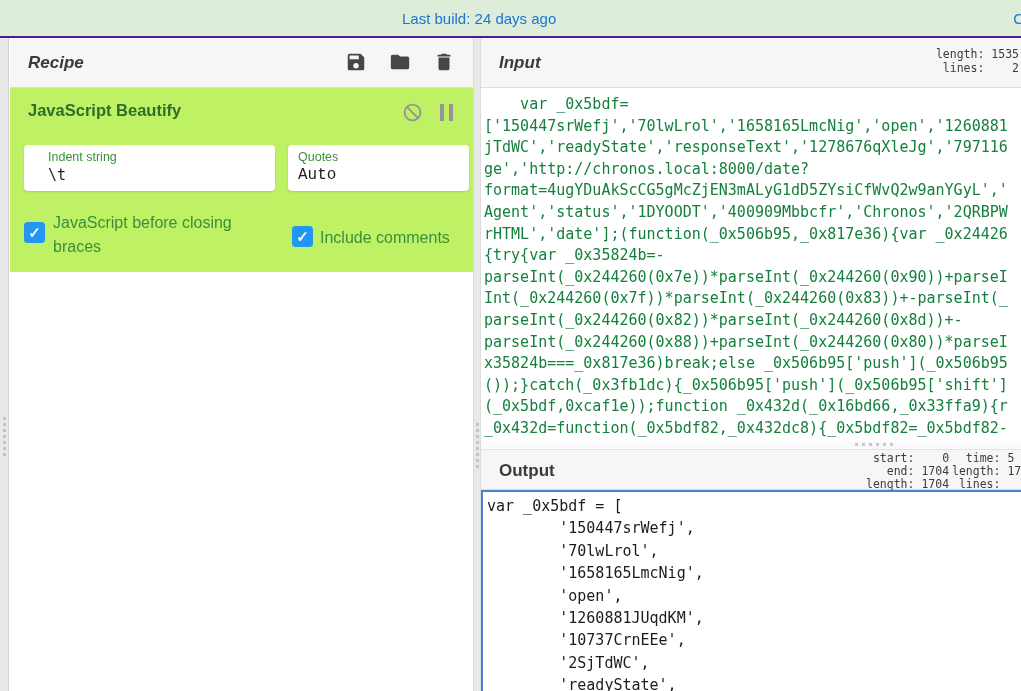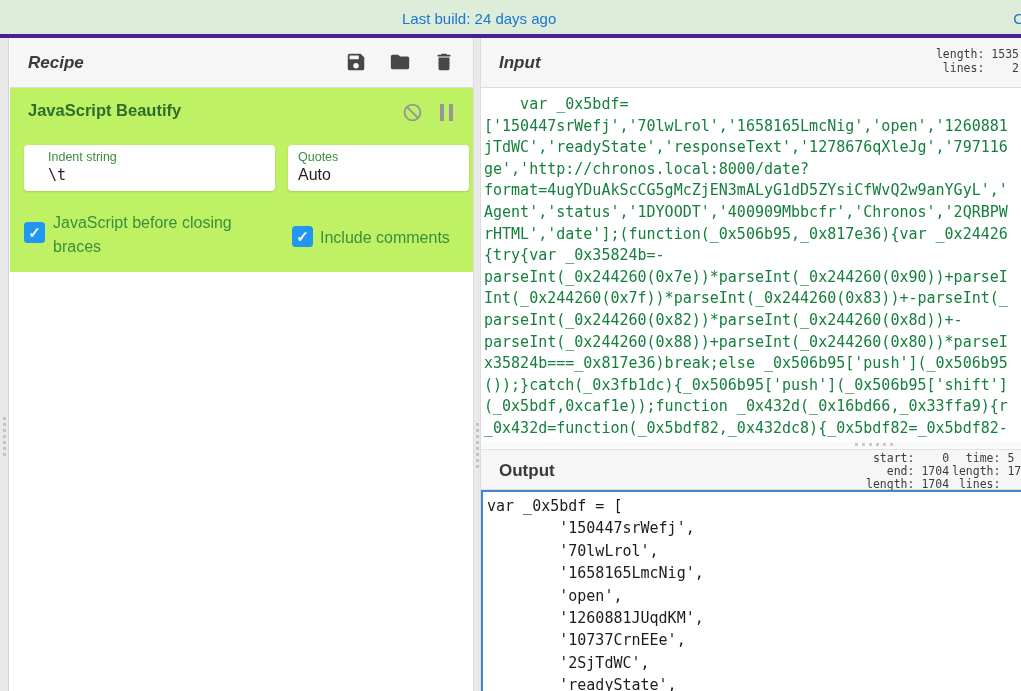--- a/index.html
+++ b/index.html
@@ -3,21 +3,21 @@
 <meta charset="utf-8">
 <style>
   * { margin:0; padding:0; box-sizing:border-box; }
   html,body { width:1021px; height:691px; overflow:hidden; background:#fff;
               font-family:"Liberation Sans", sans-serif; position:relative; }
   .abs { position:absolute; }
   .mono { font-family:"DejaVu Sans Mono", monospace; }
 
   
   #banner { left:0; top:0; width:1021px; height:38px; background:#ddedda;
-            border-bottom:4px solid #4c1d95; }
+            border-bottom:2px solid #4c1d95; }
   #last-build { position:absolute; left:402px; top:10px; color:#1b76d2; font-size:15px; cursor:pointer; }
   #banner-partial { position:absolute; right:-3px; top:10px; color:#1b76d2; font-size:15px; }
 
   
   .strip { background:#e9e9e9; }
   #left-strip { left:0; top:38px; width:9px; height:653px; border-right:1px solid #d4d4d4; }
   #v-splitter { left:473px; top:38px; width:8px; height:653px; border-left:1px solid #dcdcdc; border-right:1px solid #dcdcdc; }
   #h-splitter { left:481px; top:441px; width:540px; height:8px; background:#fafafa; }
   .vdots { position:absolute; display:flex; flex-direction:column; gap:3px; align-items:center; width:100%; }
   .vdots i { width:3px; height:3px; background:#c3c3c3; }
@@ -46,21 +46,21 @@
   #op-title { position:absolute; left:18px; top:13px; font-size:16.5px; font-weight:bold; color:#2c6e2c; }
   #ban-icon { position:absolute; right:50px; top:14px; width:21px; height:21px; cursor:pointer; }
   #pause-icon { position:absolute; right:20px; top:16px; display:flex; gap:5px; cursor:pointer; }
   #pause-icon i { width:4px; height:17px; background:#969696; }
   .arg { position:absolute; top:57px; height:46px; background:#fff; border-radius:4px;
          box-shadow:0 1px 2px rgba(0,0,0,0.15); padding:5px 10px 0 10px; cursor:text; }
   #arg1 { left:14px; width:251px;padding-left:24px; }
   #arg2 { left:278px; width:181px; }
   .alabel { font-size:12.5px; color:#3c8e3c; }
   .aval { font-size:15px; color:#1f1f1f; margin-top:2px; }
-  #arg2 .aval { font-family:Liberation Sans, sans-serif; font-size:16px; }
+  #arg2 .aval { font-family:Liberation Mono, monospace; font-size:16px; }
   .cbox { position:absolute; width:21px; height:21px; background:#2196f3; border-radius:3.5px;
           display:flex; align-items:center; justify-content:center; cursor:pointer; }
   .cbox .check { color:#fff; font-size:15px; font-weight:bold; line-height:1; }
   .cblabel { position:absolute; font-size:16px; color:#3c8e3c; line-height:24px; cursor:pointer; }
 
   
   #input-content { left:481px; top:88px; width:540px; height:353px; padding:6px 8px 0 3px;
                    font-size:15px; line-height:21.6px; color:#15803d; white-space:pre;
                    overflow:hidden; cursor:text; }
   #output-box { left:481px; top:490px; width:545px; height:205px; border:2px solid #4285c8;

